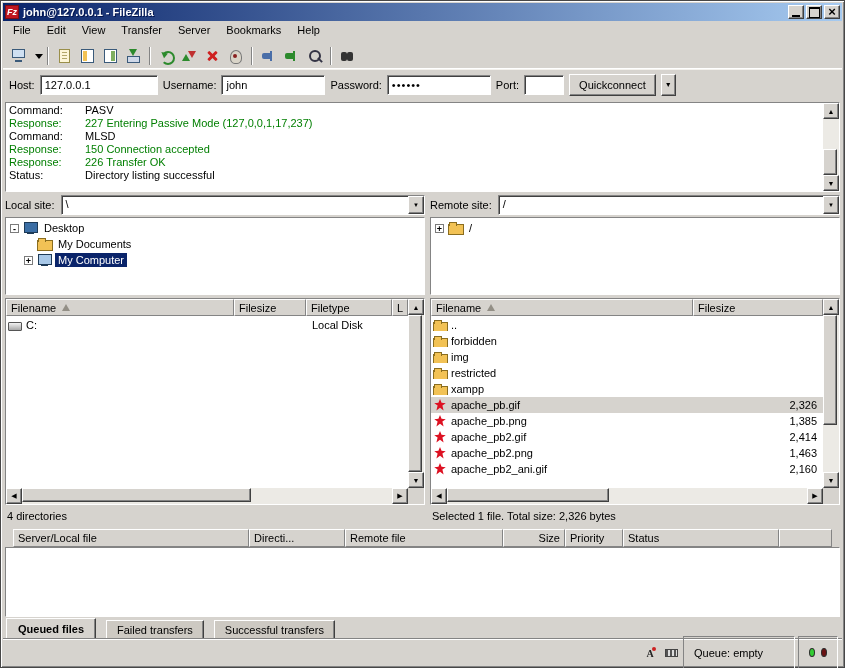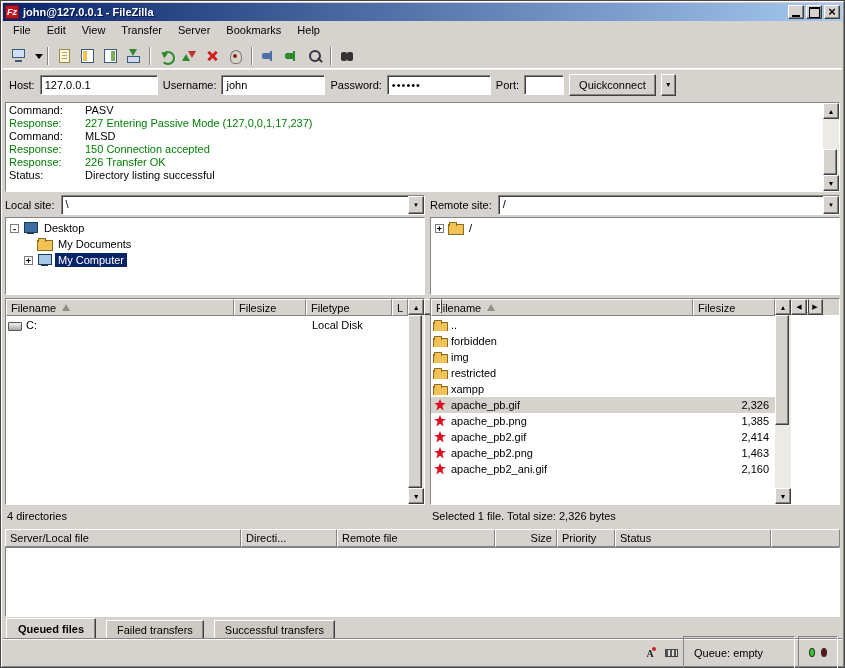--- a/index.html
+++ b/index.html
@@ -115,21 +115,21 @@
   .ticon{width:15px;height:12px;flex:0 0 15px;position:relative;margin-right:3px}
   .ticon::before,.ticon::after{content:"";position:absolute}
   .ticon.desktop::before{left:1px;top:0;width:12px;height:9px;background:#3b6ea5;border:1px solid #1d3a57}
   .ticon.desktop::after{left:4px;bottom:0;width:7px;height:2px;background:#1d3a57}
   .ticon.computer::before{left:1px;top:0;width:12px;height:9px;background:#a8c8e8;border:1px solid #1d3a57}
   .ticon.computer::after{left:4px;bottom:0;width:7px;height:2px;background:#1d3a57}
   .ticon.documents::before,.ticon.folder::before{left:0;top:2px;width:14px;height:9px;background:var(--folder,#f2c255);border:1px solid #8a6d1f}
   .ticon.documents::after,.ticon.folder::after{left:1px;top:0;width:6px;height:3px;background:var(--folder,#f2c255);border:1px solid #8a6d1f;border-bottom:none}
 
   
-  .listwrap{flex:1;min-height:0;background:#fff;display:flex;flex-direction:row}
+  .listwrap{flex:1;min-height:0;background:#fff;display:flex;flex-direction:column}
   .list-main{display:flex;flex:1;min-height:0}
   .list-content{flex:1;min-width:0;display:flex;flex-direction:column}
   .lheader{display:flex;height:17px;flex:0 0 17px;background:#d6d3ce;overflow:hidden}
   .hcell{display:flex;align-items:center;padding:0 4px;white-space:nowrap;overflow:hidden;
     border-top:1px solid #fff;border-left:1px solid #fff;border-right:1px solid #848484;border-bottom:1px solid #848484}
   .hcell.right{justify-content:flex-end}
   .hcell.fill{flex:1}
   .sortmark{display:none;width:0;height:0;border-left:4px solid transparent;border-right:4px solid transparent;border-bottom:7px solid #938f86;margin-left:6px}
   .sortmark.show{display:block}
   .pane-left .lheader .hcell:nth-child(1){width:228px}
@@ -152,21 +152,21 @@
 
   .ficon{width:14px;height:12px;flex:0 0 14px;position:relative;margin-right:4px}
   .ficon::before,.ficon::after{content:"";position:absolute}
   .ficon.folder::before,.ficon.folder-up::before{left:0;top:3px;width:13px;height:8px;background:var(--folder,#f2c255);border:1px solid #8a6d1f}
   .ficon.folder::after,.ficon.folder-up::after{left:1px;top:1px;width:6px;height:3px;background:var(--folder,#f2c255);border:1px solid #8a6d1f;border-bottom:none}
   .ficon.drive::before{left:0;top:3px;right:0;height:7px;background:linear-gradient(#f2f2f2,#a8a8a8);border:1px solid #555;border-radius:1px}
   .ficon.image::before{left:1px;top:0;width:12px;height:12px;background:var(--star,#dd1122);
     clip-path:polygon(50% 0,63% 32%,98% 35%,70% 55%,80% 95%,50% 72%,20% 95%,30% 55%,2% 35%,37% 32%)}
 
   
-  .queue-head{display:flex;height:18px;flex:0 0 18px;margin:3px 2px 0;background:#d6d3ce;overflow:hidden}
+  .queue-head{display:flex;height:18px;flex:0 0 18px;margin:3px 10px 0;background:#d6d3ce;overflow:hidden}
   .queue-head .hcell:nth-child(1){width:236px}
   .queue-head .hcell:nth-child(2){width:96px}
   .queue-head .hcell:nth-child(3){width:158px}
   .queue-head .hcell:nth-child(4){width:62px}
   .queue-head .hcell:nth-child(5){width:58px}
   .queue-head .hcell:nth-child(6){width:156px}
   .queue-body{flex:1;min-height:56px;background:#fff;margin:0 2px}
 
   
   .tabs{height:22px;flex:0 0 22px;display:flex;align-items:flex-start;padding:1px 0 0 3px;gap:10px}

